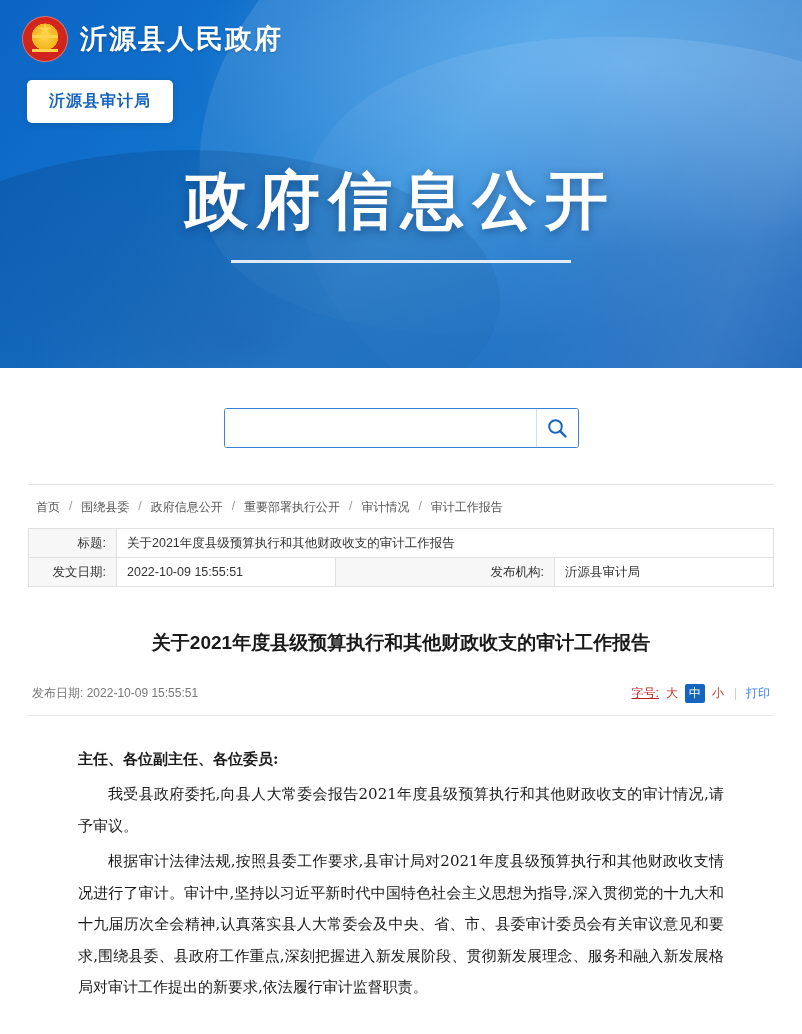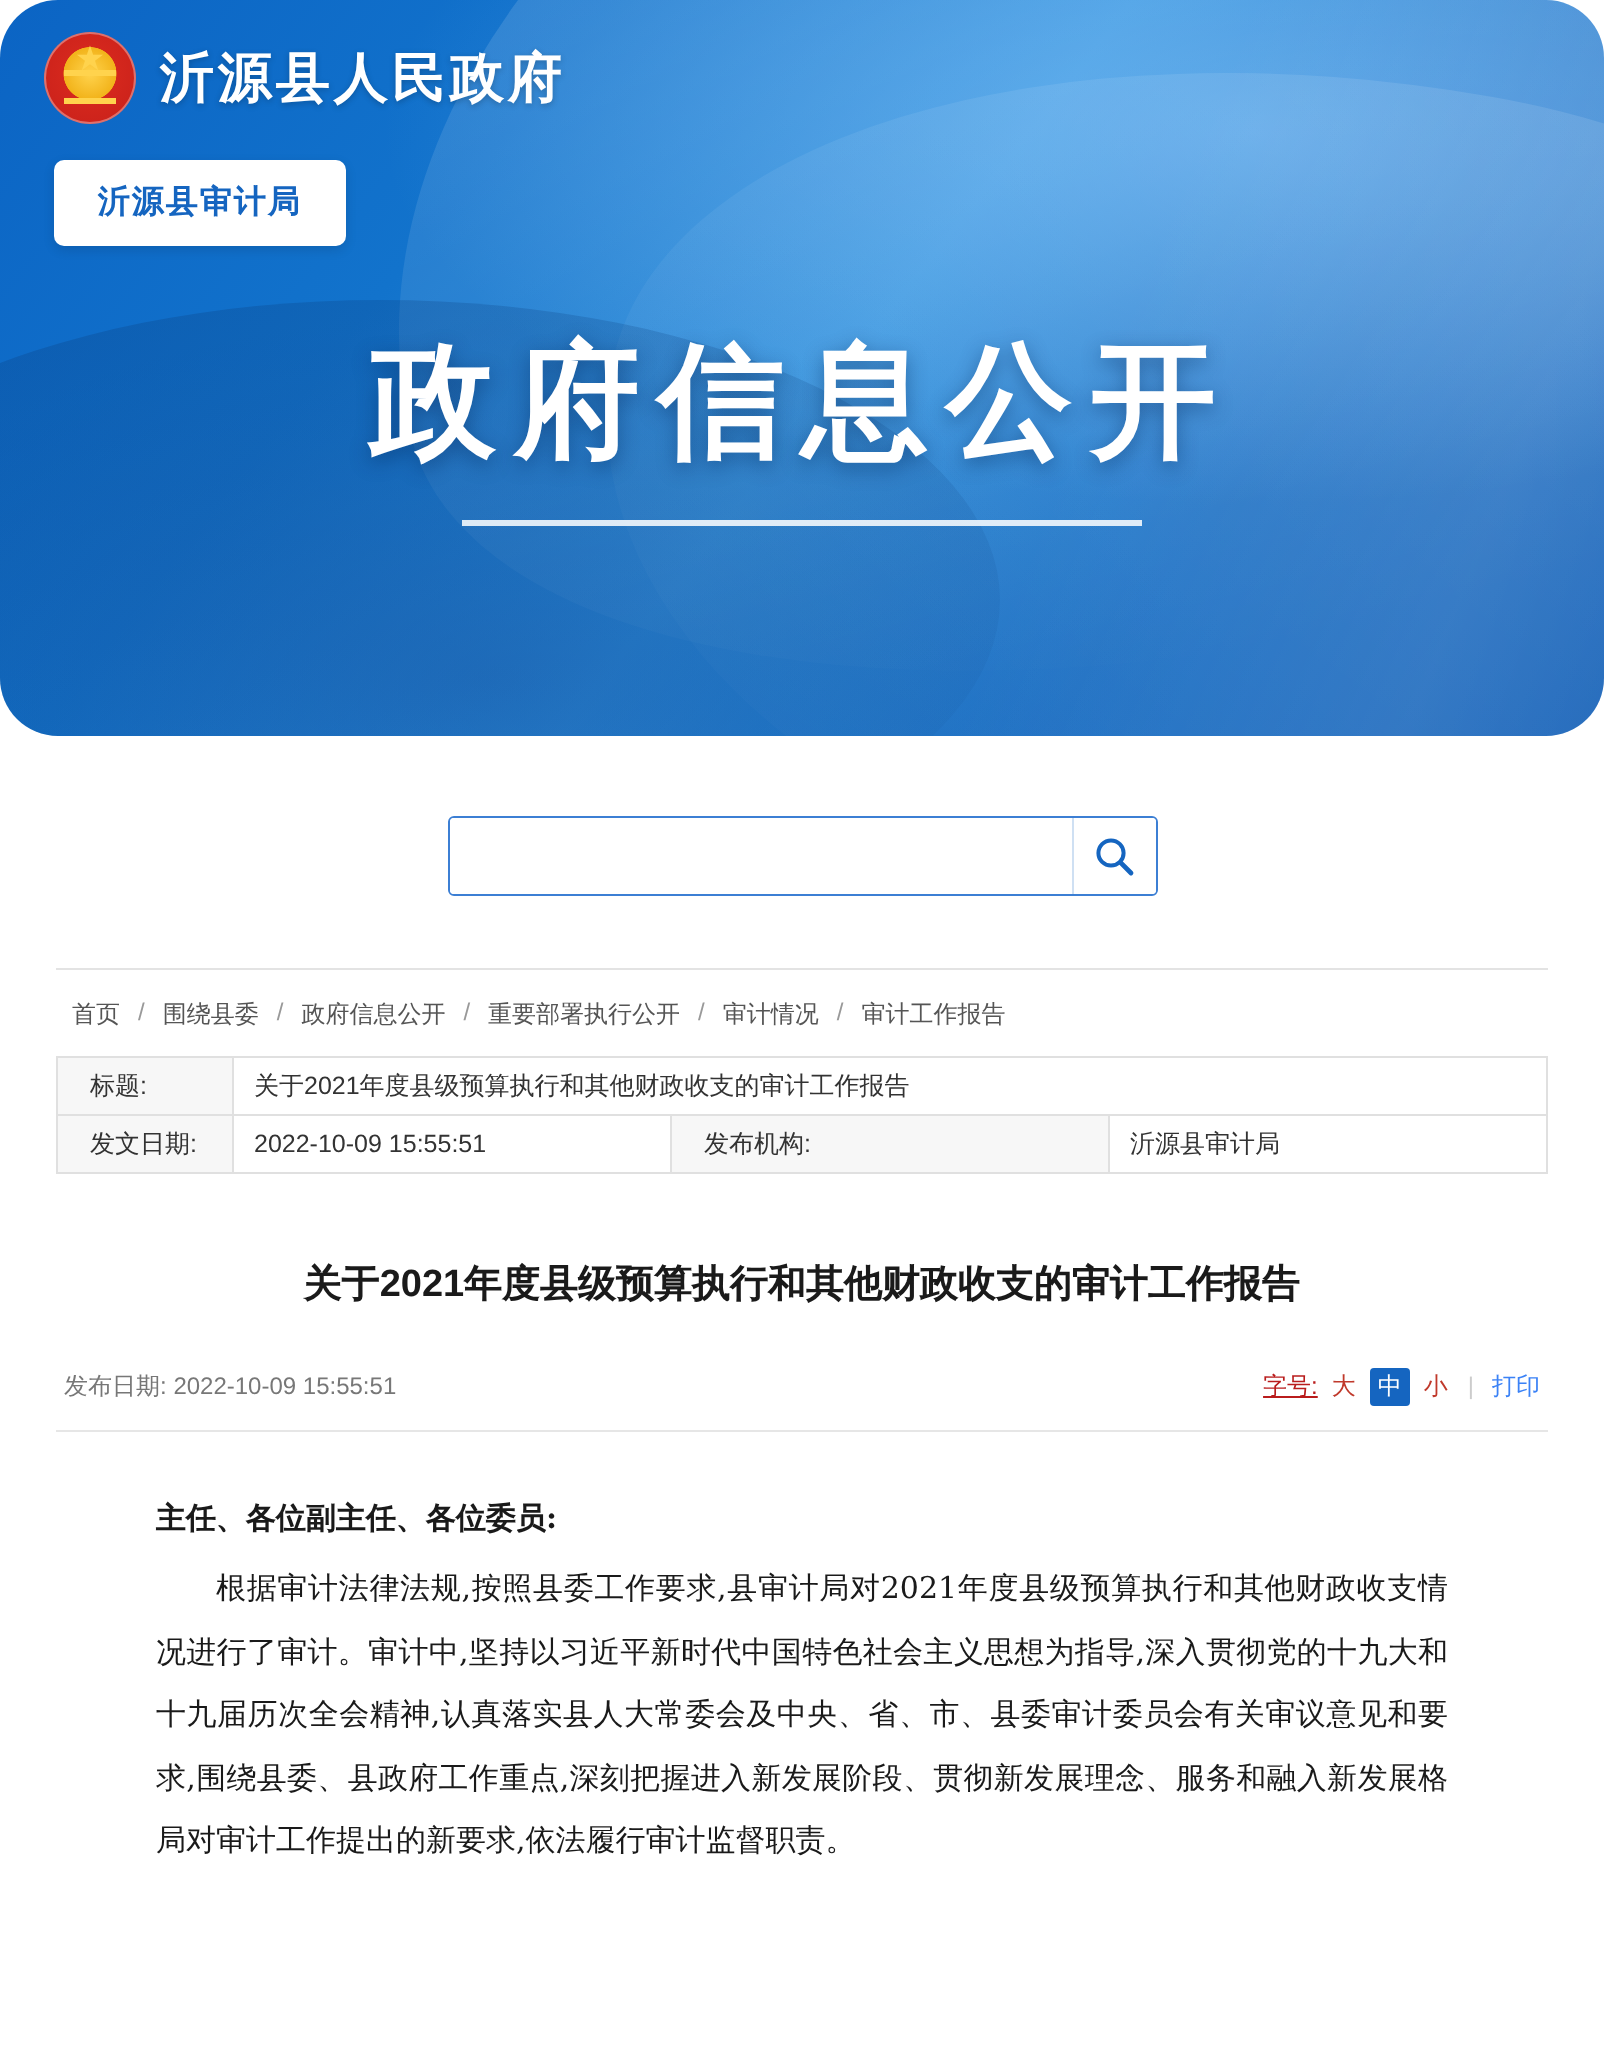--- a/index.html
+++ b/index.html
@@ -20,21 +20,20 @@
   
   .banner {
     position: relative;
     width: 802px;
     height: 368px;
     background:
       radial-gradient(ellipse 700px 300px at 78% 18%, rgba(120,190,250,0.55) 0%, rgba(120,190,250,0) 62%),
       radial-gradient(ellipse 500px 260px at 30% 92%, rgba(30,95,175,0.55) 0%, rgba(30,95,175,0) 70%),
       linear-gradient(128deg, #0b64c4 0%, #1273cc 28%, #2a8ddb 52%, #1a6fc4 74%, #0d5bb5 100%);
     overflow: hidden;
-    border-radius: 29px;
   }
   .banner .swoosh1 {
     position: absolute;
     width: 900px; height: 520px;
     left: 180px; top: -200px;
     background: linear-gradient(180deg, rgba(255,255,255,0.16), rgba(255,255,255,0));
     border-radius: 50% 50% 46% 54% / 60% 55% 45% 40%;
     transform: rotate(-14deg);
   }
   .banner .swoosh2 {
@@ -219,21 +218,21 @@
   }
   table.meta td {
     border: 1px solid #e0e0e0;
     height: 29px;
     padding: 5px 10px;
     vertical-align: middle;
   }
   table.meta td.k {
     background: #f7f7f7;
     color: #333;
-    text-align: left;
+    text-align: right;
     width: 88px;
     padding-left: 16px;
   }
   table.meta td.v { background: #ffffff; }
 
   
   .article-title {
     text-align: center;
     font-size: 19px;
     font-weight: bold;
@@ -374,17 +373,18 @@
           <span class="fs-btn small">小</span>
           <span class="fs-sep">|</span>
           <span class="print-link">打印</span>
         </div>
       </div>
 
       <div class="hr-mid"></div>
 
       <div class="article-body">
         <p class="bold">主任、各位副主任、各位委员:</p>
+        <p class="indent">我受县政府委托,向县人大常委会报告2021年度县级预算执行和其他财政收支的审计情况,请予审议。</p>
         <p class="indent">根据审计法律法规,按照县委工作要求,县审计局对2021年度县级预算执行和其他财政收支情况进行了审计。审计中,坚持以习近平新时代中国特色社会主义思想为指导,深入贯彻党的十九大和十九届历次全会精神,认真落实县人大常委会及中央、省、市、县委审计委员会有关审议意见和要求,围绕县委、县政府工作重点,深刻把握进入新发展阶段、贯彻新发展理念、服务和融入新发展格局对审计工作提出的新要求,依法履行审计监督职责。</p>
       </div>
     </div>
   </div>
 </div>
 
 </body></html>

